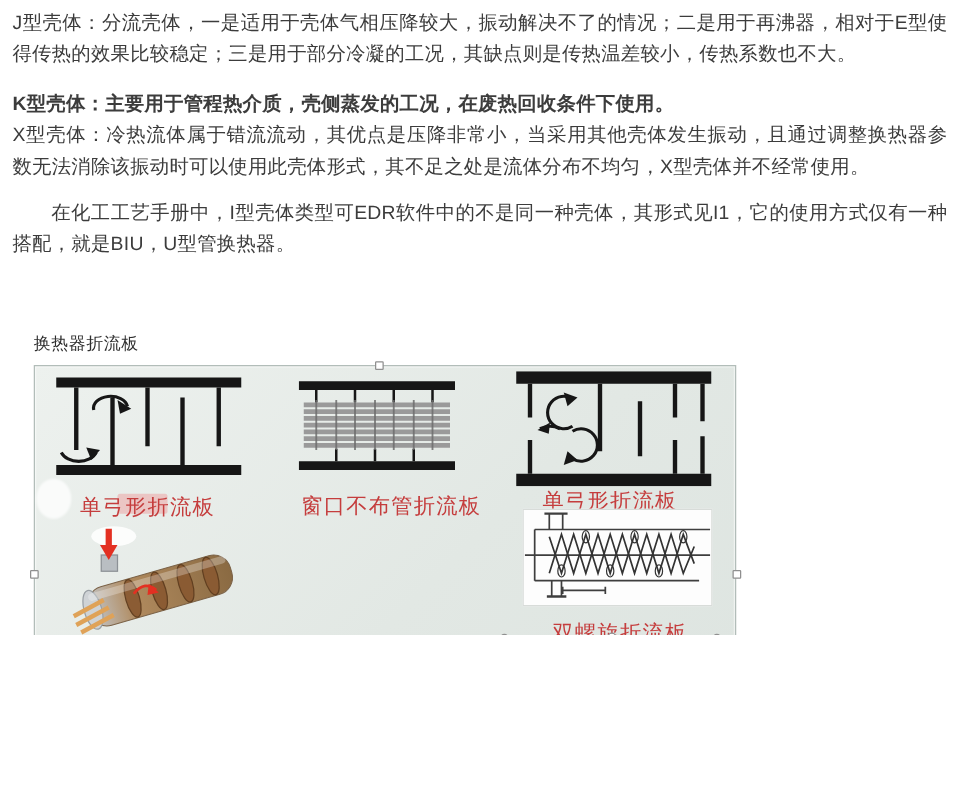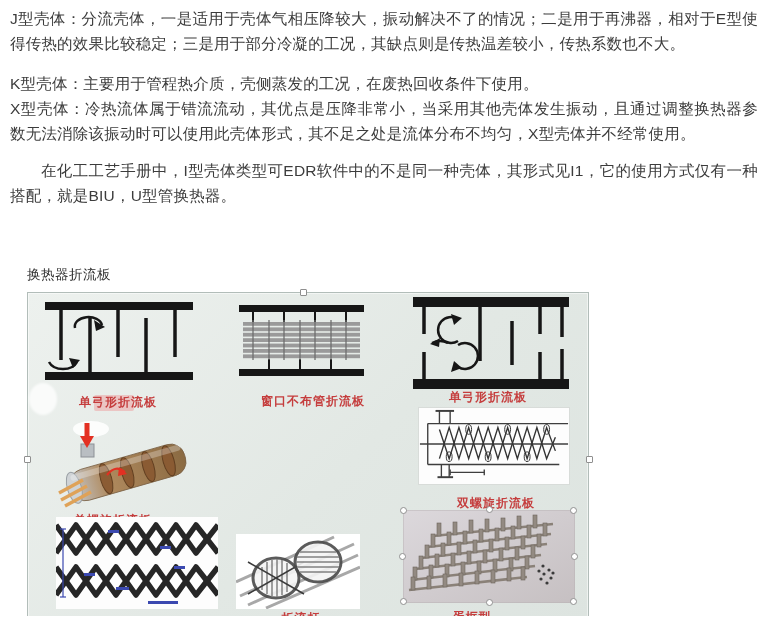--- a/index.html
+++ b/index.html
@@ -1,46 +1,46 @@
 <!DOCTYPE html>
 <html><head>
 <meta charset="utf-8">
 <style>
   * { margin:0; padding:0; box-sizing:border-box; }
   html,body { background:#ffffff; }
   .page {
-    position:relative; width:767px; height:616px; overflow:hidden;
+    position:relative; width:767px; height:508px; overflow:hidden;
     background:#ffffff;
     font-family:"Liberation Sans", sans-serif;
     color:#3c3c3c;
   }
   .text-block {
     position:absolute; left:10px; top:6px; width:748px;
     font-size:15.5px; line-height:25px; letter-spacing:0.2px;
     text-align:justify;
   }
   .text-block p { margin:0; }
-  .text-block p.gap-lg { margin-top:15px; }
+  .text-block p.gap-lg { margin-top:15px;font-weight:bold; }
   .text-block p.gap-md { margin-top:12px; }
   .text-block p.indent { text-indent:2em; }
 
   .figure-heading {
     position:absolute; left:27px; top:266px;
     font-size:13.5px; font-weight:normal; color:#2e2e2e; letter-spacing:0.5px;
   }
 
   .figure {
     position:absolute; left:27px; top:292px; width:562px; height:334px;
     background:linear-gradient(135deg,#edf1ee 0%,#e2e8e4 55%,#dde4e0 100%);
     border:1px solid #b2bdb9;
     box-shadow:0 0 0 1px rgba(255,255,255,0.5) inset;
   }
   .fig-label {
     position:absolute; width:150px; text-align:center;
-    font-size:12px; font-weight:bold; color:#c53d3d; letter-spacing:1px;
+    font-size:17px; font-weight:normal; color:#c53d3d; letter-spacing:1px;
     white-space:nowrap;
   }
   .label-highlight {
     position:absolute; background:rgba(238,158,158,0.5); border-radius:2px;
   }
   .white-blob {
     position:absolute; background:rgba(255,255,255,0.75); border-radius:50%;
     filter:blur(1px);
   }
   .handle-sq {

